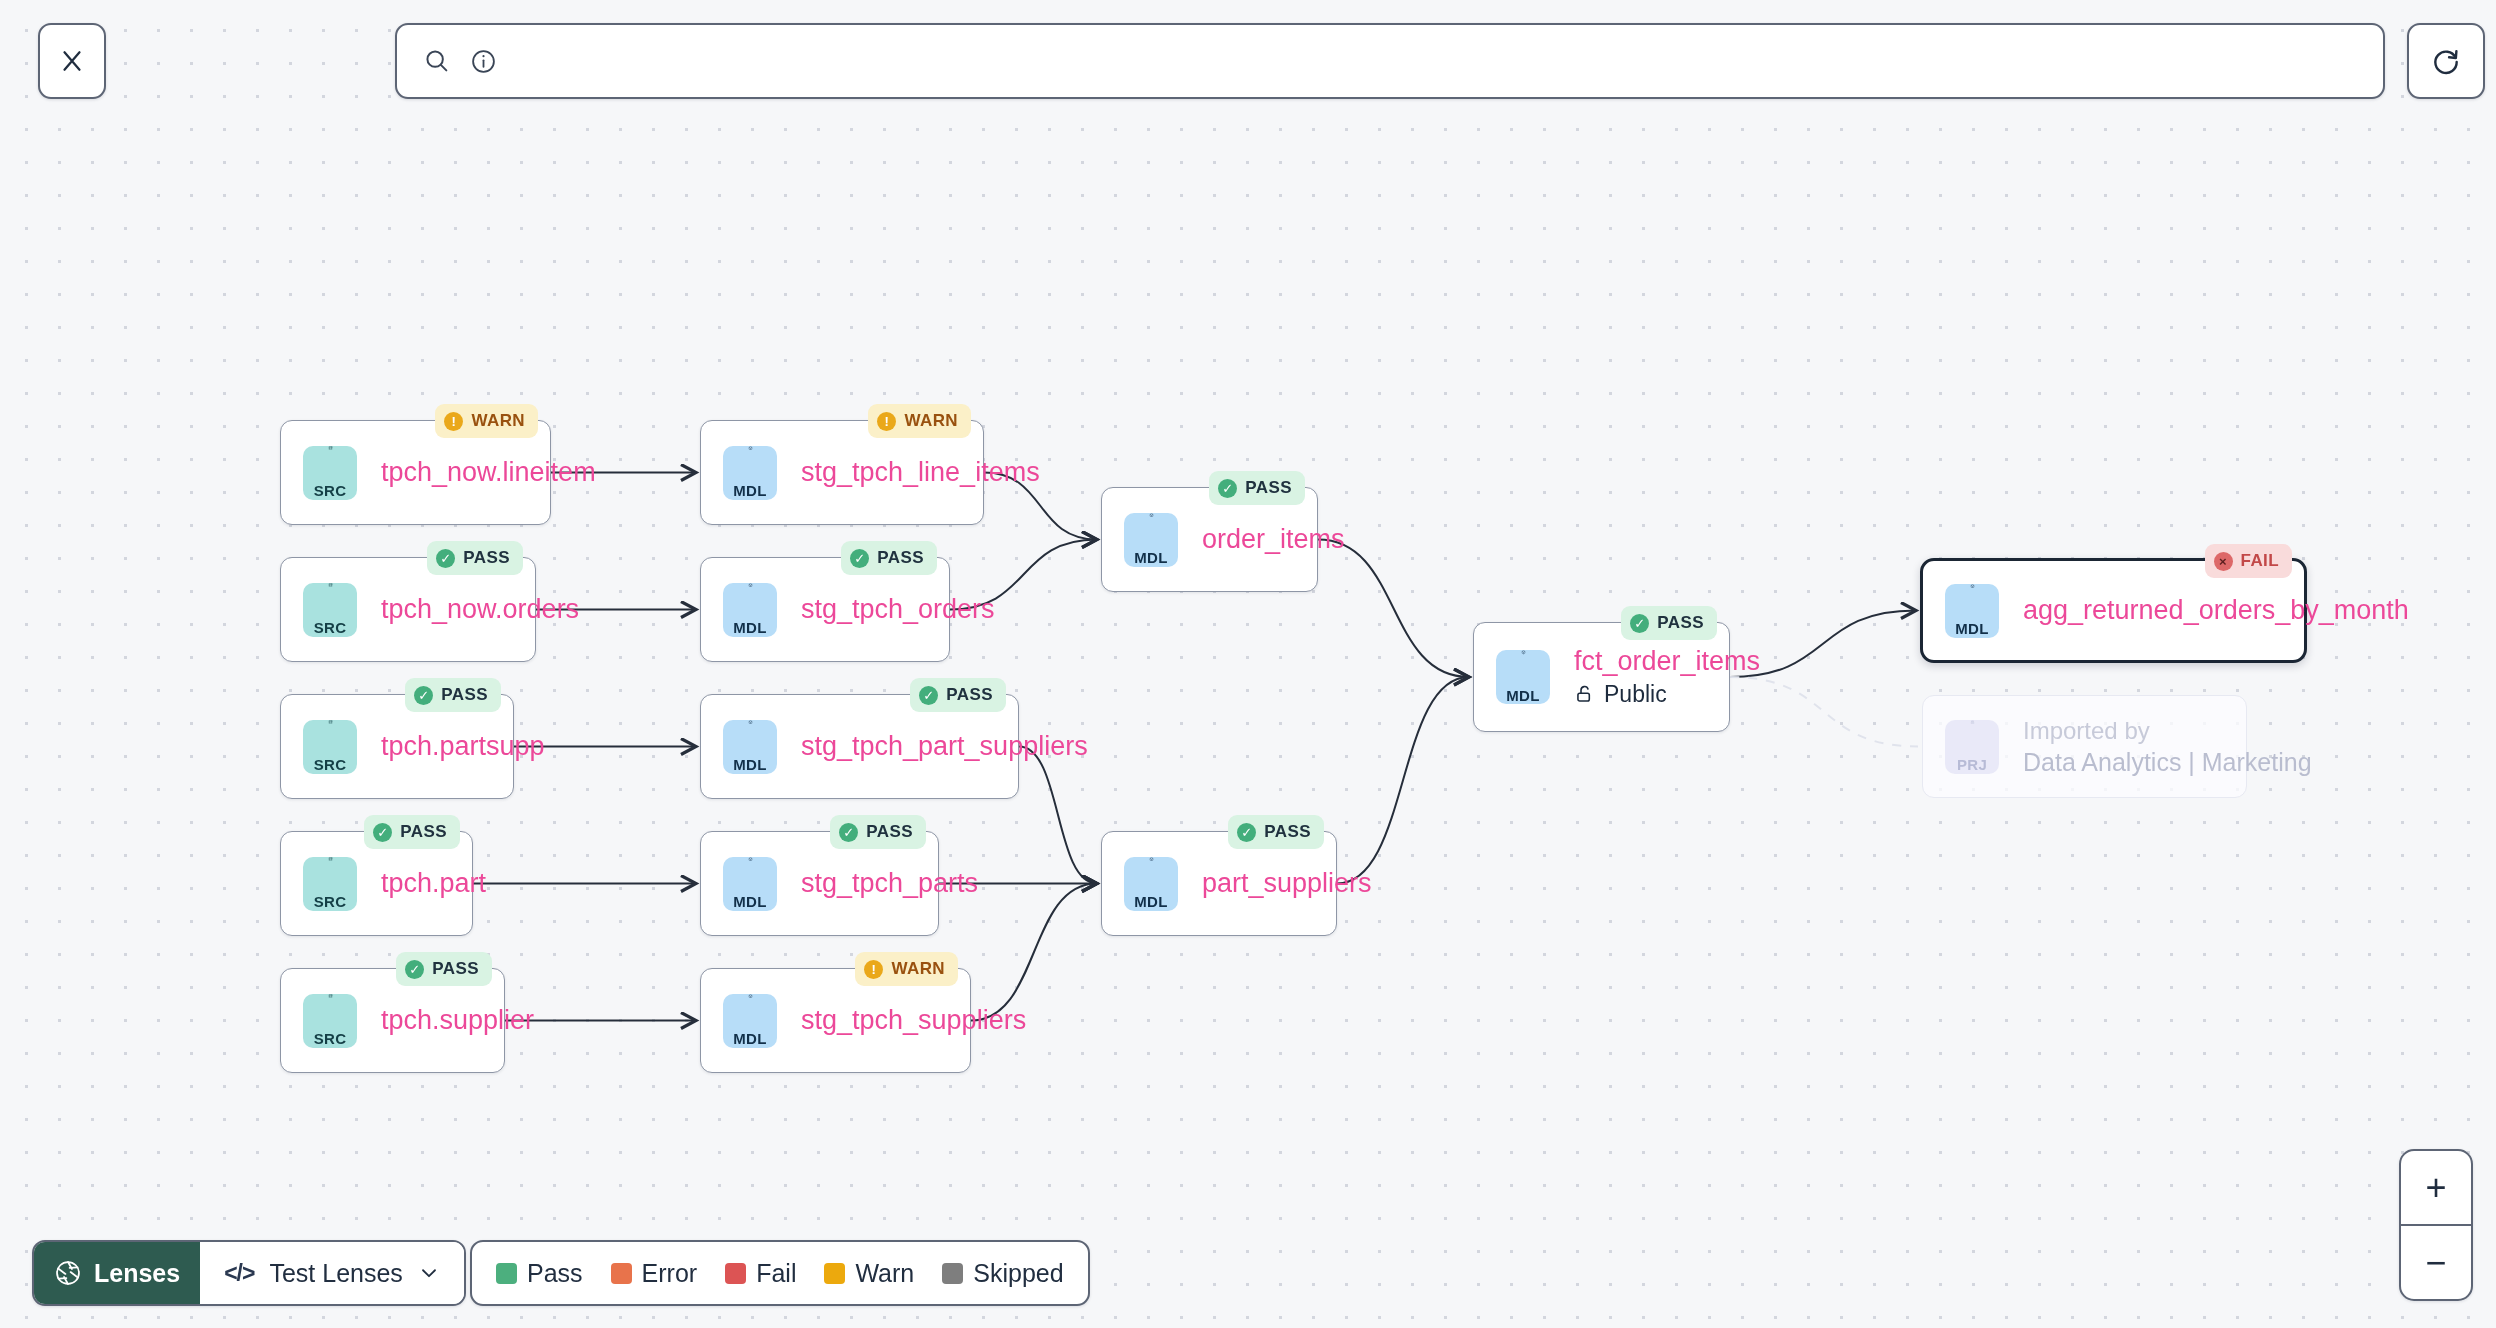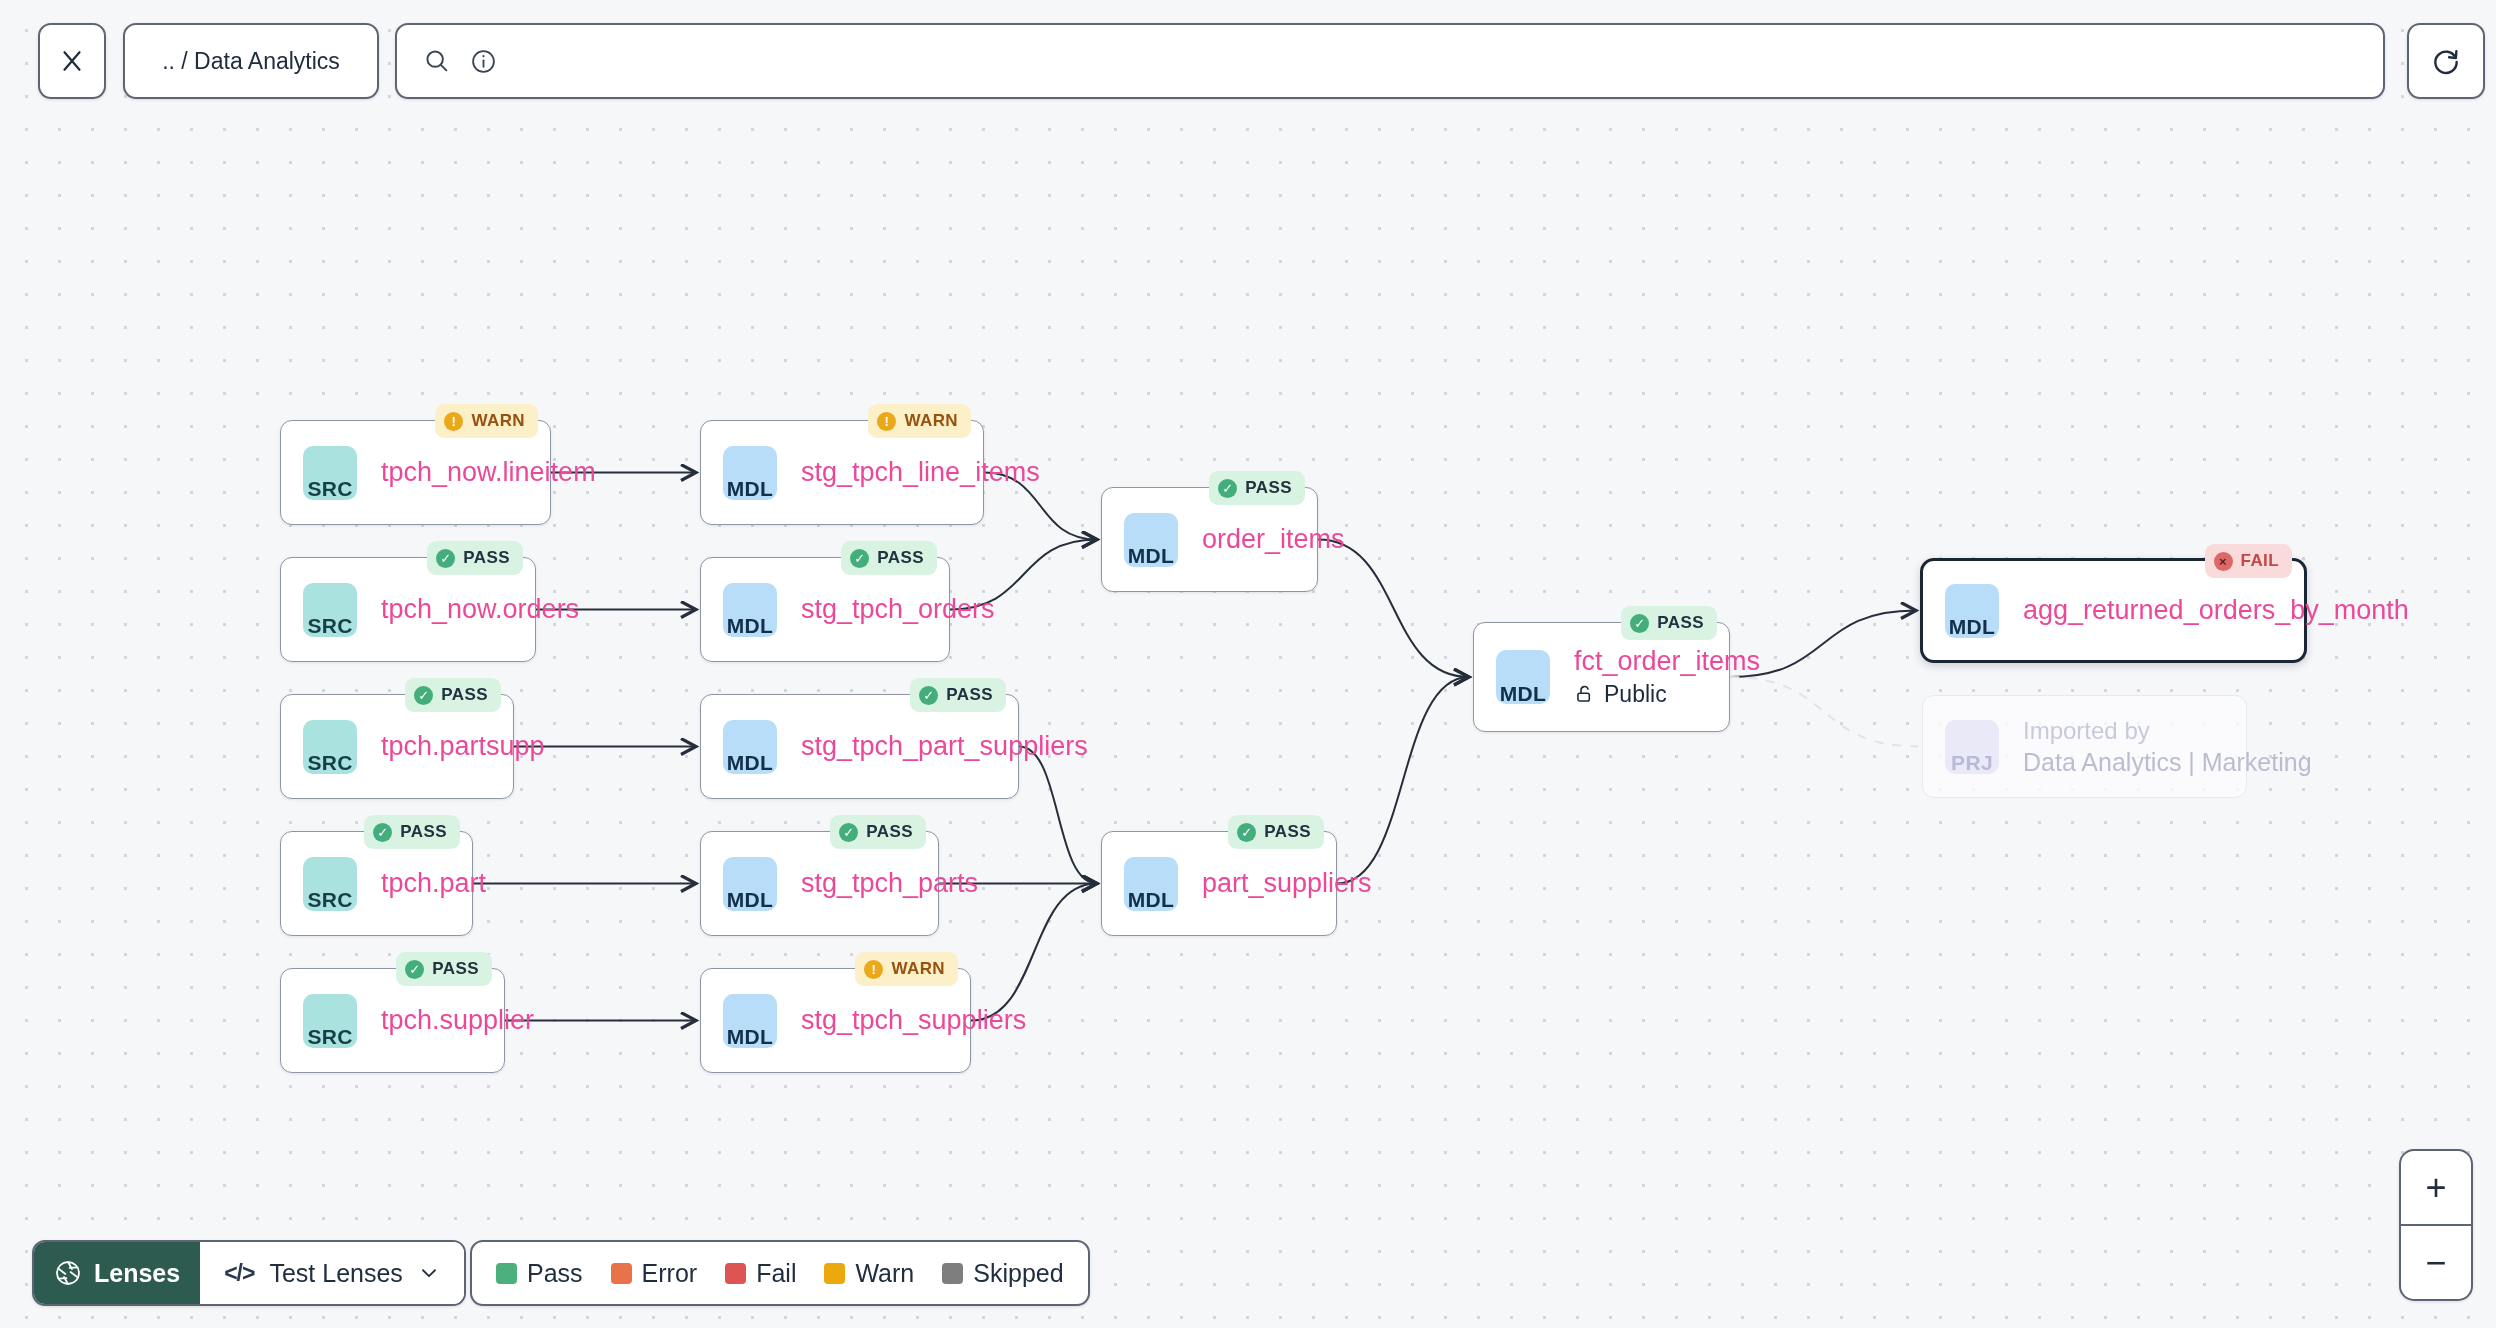--- a/index.html
+++ b/index.html
@@ -41,21 +41,21 @@
     padding:0 24px 0 22px;gap:24px;
     box-shadow:0 1px 3px rgba(25,35,55,.10);cursor:pointer;
   }
   .node.selected{border:3.5px solid #1b2634;border-radius:14px;box-shadow:0 3px 9px rgba(20,30,50,.18);}
   .node.ghost{border-color:#e7e9f2;background:rgba(253,253,255,.78);box-shadow:none;}
   .kindbox{
     width:54px;height:54px;border-radius:10px;flex:0 0 auto;
     display:flex;flex-direction:column;align-items:center;justify-content:center;gap:1px;
   }
   .kindbox svg{display:block;}
-  .kindlabel{font-size:21px;font-weight:700;letter-spacing:.3px;line-height:1.1;margin-top:32px;}
+  .kindlabel{font-size:15px;font-weight:700;letter-spacing:.3px;line-height:1.1;margin-top:32px;}
   .nodelabel{font-size:27px;color:#ec4899;white-space:nowrap;}
   .nodecol{display:flex;flex-direction:column;justify-content:center;}
   .sub{display:flex;align-items:center;gap:9px;font-size:23px;color:#1d2b3d;margin-top:4px;}
   .ghostlines{display:flex;flex-direction:column;justify-content:center;}
   .gl1{font-size:24px;color:#c7cad9;white-space:nowrap;}
   .gl2{font-size:25px;color:#b9bdcf;white-space:nowrap;margin-top:3px;}
   .badge{
     position:absolute;top:-17px;right:12px;height:34px;border-radius:9px;
     display:flex;align-items:center;gap:8px;padding:0 13px 0 9px;
     font-size:17px;font-weight:700;letter-spacing:.4px;white-space:nowrap;
@@ -358,23 +358,20 @@
           <div class="gl2">Data Analytics | Marketing</div>
         </div>
       </div>
     </div>
 
   <div class="topbtn" id="close-btn">
     <svg width="30" height="30" viewBox="0 0 24 24" fill="none" stroke="#202d3f" stroke-width="1.8" stroke-linecap="round">
         <path d="M6 5 L18 19 M18 5 L6 19"></path>
       </svg>
   </div>
-  <div class="topbtn" id="breadcrumb-btn">
-    <span>.. / Data Analytics</span>
-  </div>
   <div class="topbtn" id="search-bar">
     <svg width="28" height="28" viewBox="0 0 24 24" fill="none" stroke="#3a4556" stroke-width="1.7" stroke-linecap="round">
         <circle cx="10.4" cy="10.4" r="6.6"></circle>
         <path d="M15.3 15.3 L20 20"></path>
       </svg>
     <svg width="29" height="29" viewBox="0 0 24 24" fill="none" stroke="#3a4556" stroke-width="1.5" stroke-linecap="round">
         <circle cx="12" cy="12" r="8.6"></circle>
         <path d="M12 11 v5.4"></path>
         <circle cx="12" cy="7.6" r="0.9" fill="#3a4556" stroke="none"></circle>
       </svg>

